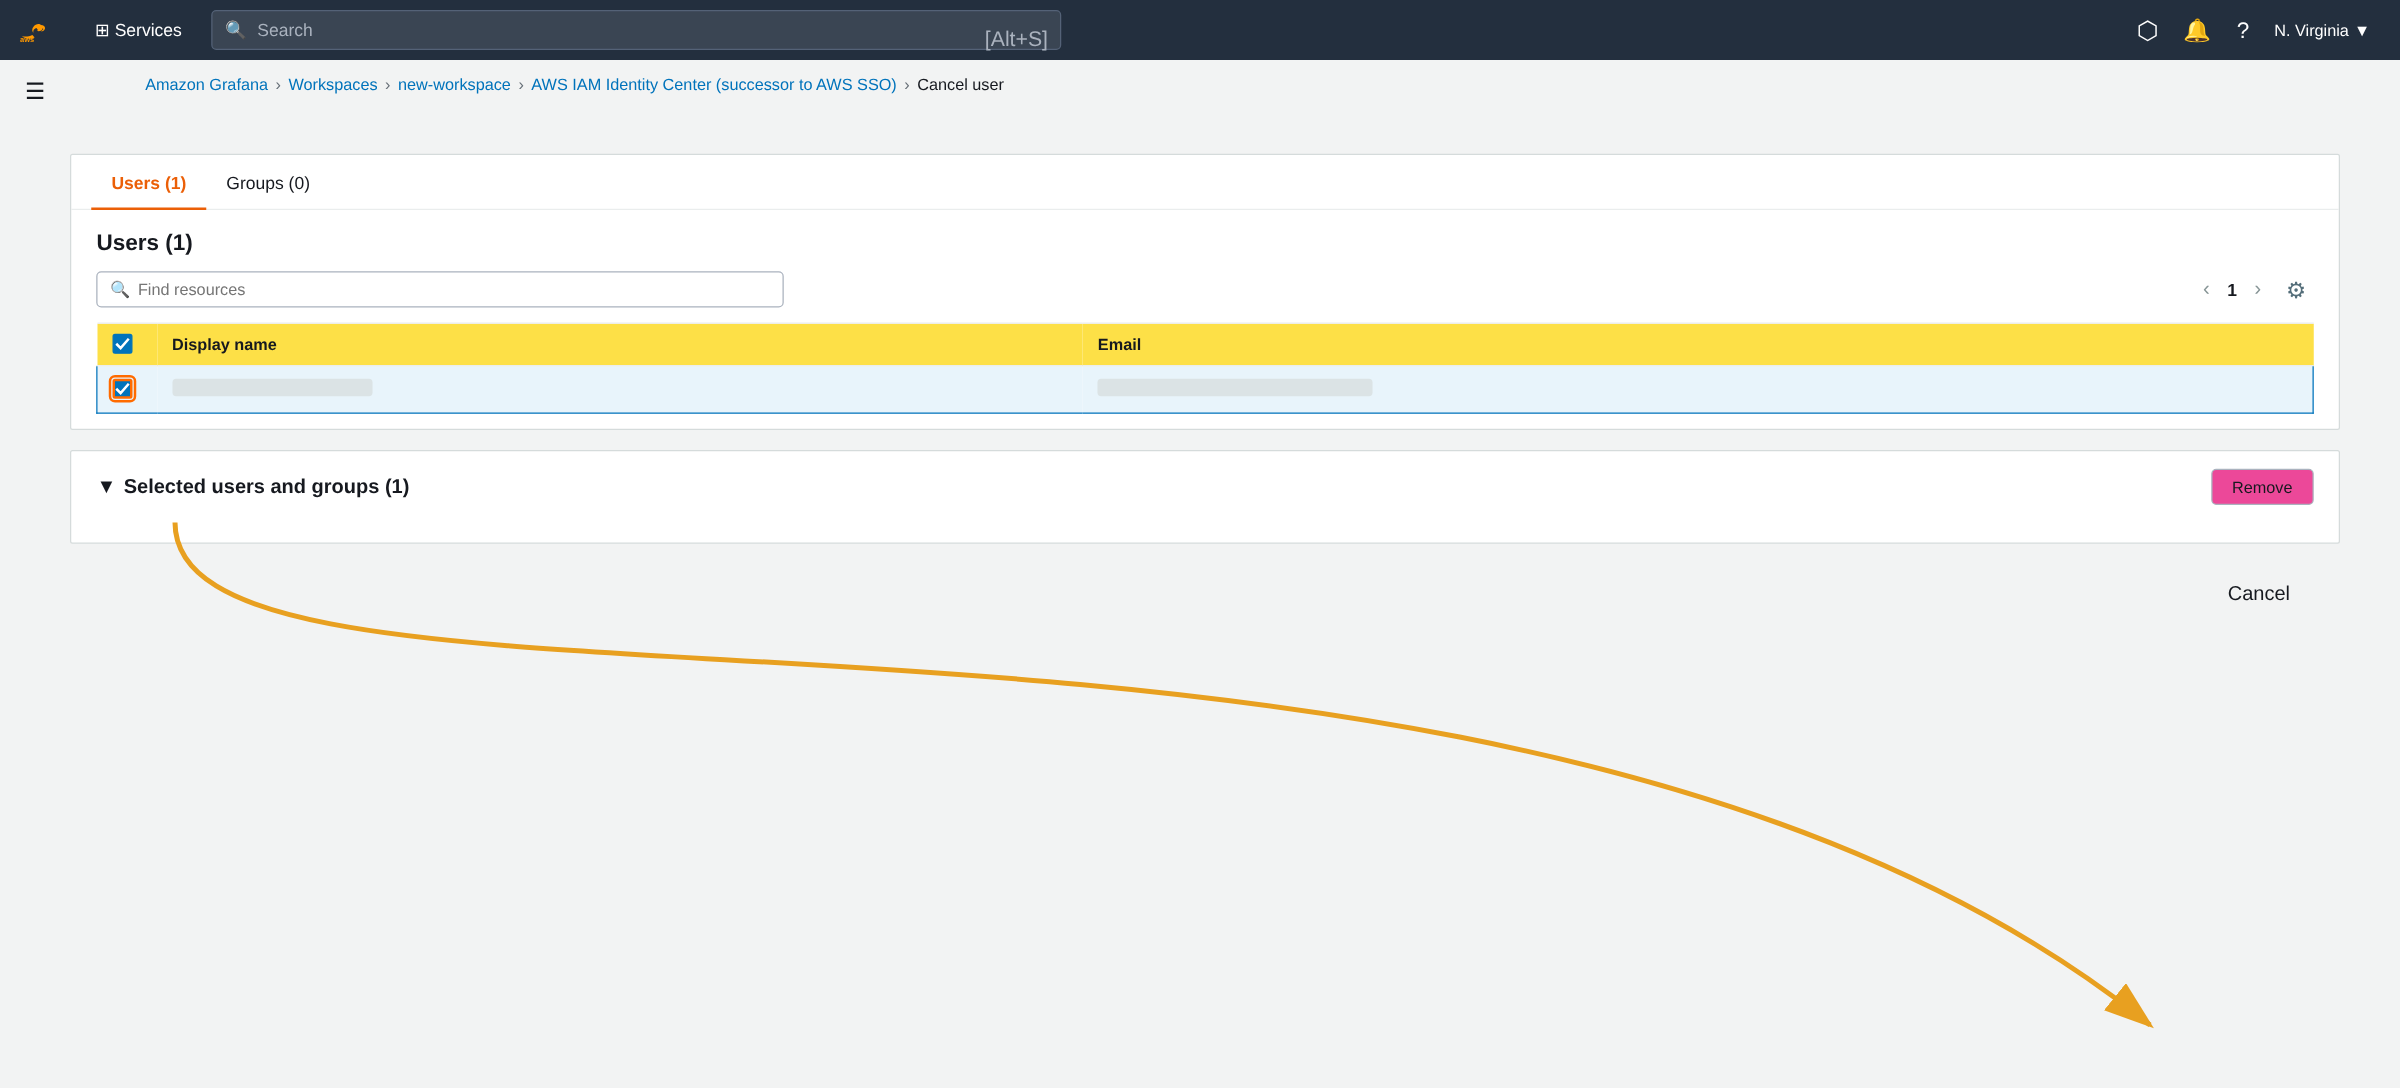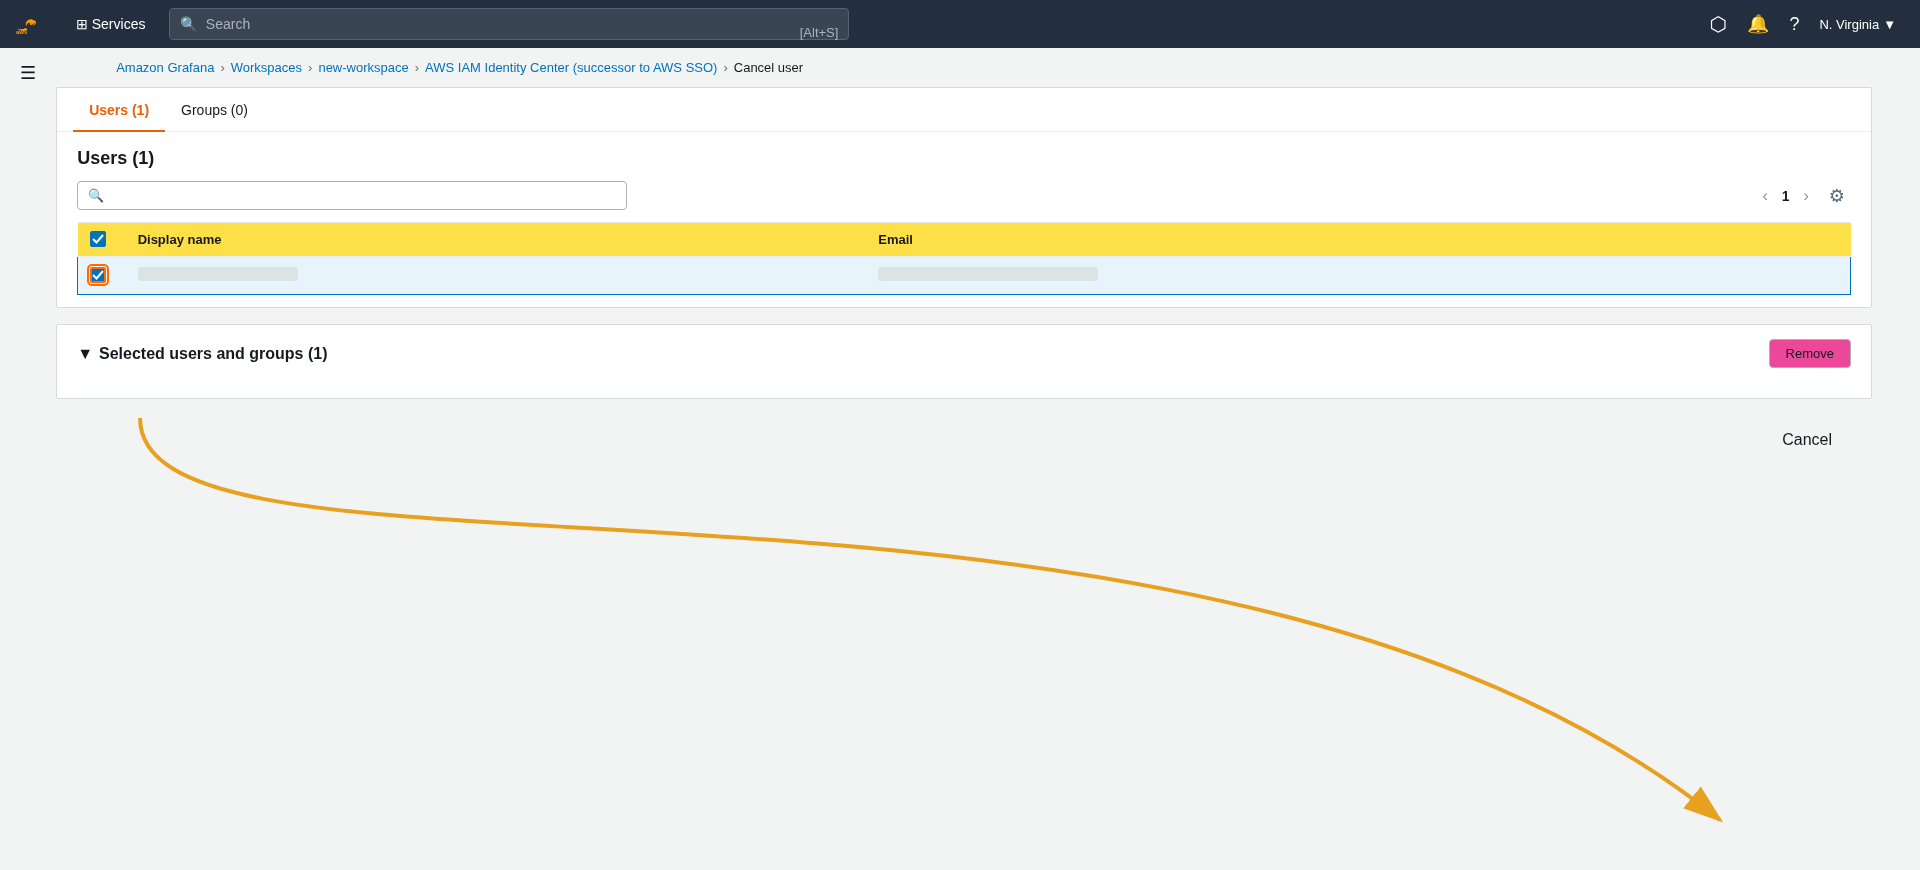--- a/index.html
+++ b/index.html
@@ -50,21 +50,21 @@
       background: none;
       border: none;
       color: #aab2be;
       font-size: 14px;
       outline: none;
       flex: 1;
     }
     .search-bar input::placeholder { color: #aab2be; }
     .search-shortcut {
       color: #aab2be;
-      font-size: 13px;
+      font-size: 17px;
       margin-top: 16px;
     }
     .nav-right {
       margin-left: auto;
       display: flex;
       align-items: center;
       gap: 4px;
     }
     .nav-icon-btn {
       background: none;
@@ -113,20 +113,21 @@
       color: #0073bb;
       cursor: pointer;
       text-decoration: none;
     }
     .breadcrumb-sep { color: #687078; }
     .breadcrumb-current { color: #16191f; }
 
     
     .main-content {
       padding: 0 24px 24px 60px;
+      margin-top: 36px;
     }
 
     
     .panel {
       background: #fff;
       border: 1px solid #d5dbdb;
       border-radius: 2px;
       margin-bottom: 16px;
     }
 
@@ -432,20 +433,21 @@
           <div class="tabs">
             <div class="tab active">Users (1)</div>
             <div class="tab">Groups (0)</div>
           </div>
 
           <div class="section-header">Users (1)</div>
 
           <div class="find-resources-bar">
             <div class="find-resources-input">
               <span style="color:#687078;font-size:13px;">🔍</span>
+              <input type="text" style="color: rgb(104, 112, 120); font-size: 13px;" placeholder="Find resources">
             </div>
             <div class="pagination-controls">
               <button class="pagination-btn">‹</button>
               <span class="page-num">1</span>
               <button class="pagination-btn">›</button>
               <button class="settings-btn">⚙</button>
             </div>
           </div>
 
           <div class="table-wrap">

